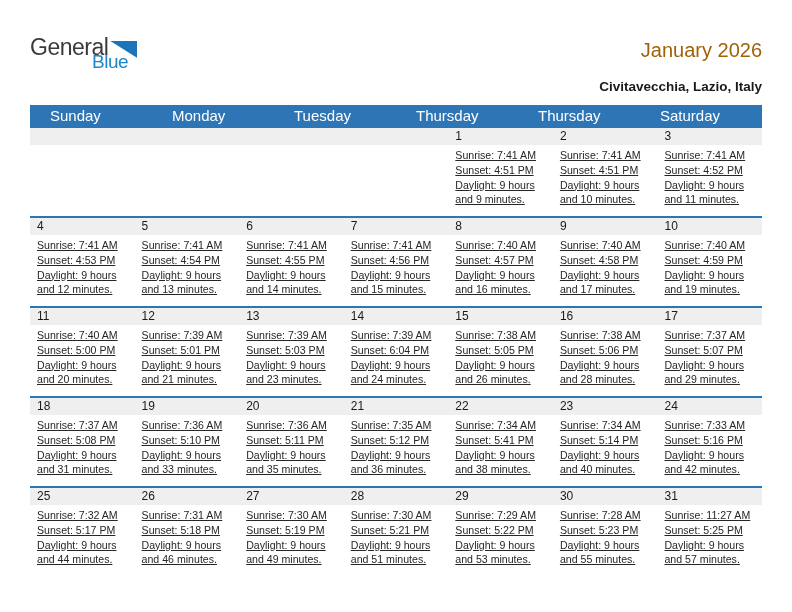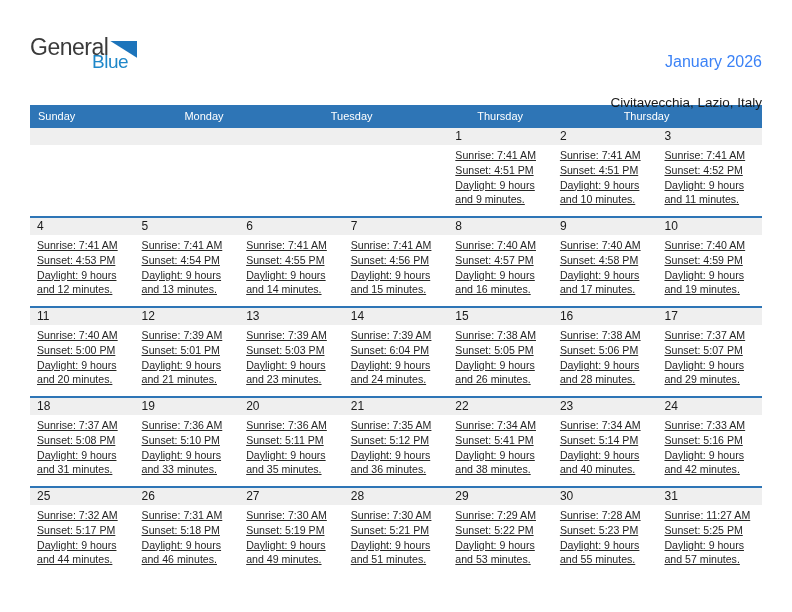--- a/index.html
+++ b/index.html
@@ -28,34 +28,34 @@
     width: 27px; height: 17px;
     background: var(--logo-triangle, #1C74BB);
     clip-path: polygon(0 0, 100% 0, 100% 100%);
     margin-left: 2px; margin-bottom: 1px;
   }
   .logo-line2 {
     font-size: 19px; color: var(--logo-blue, #1E87C9);
     margin-top: -7px; padding-left: 62px; letter-spacing: -0.5px;
   }
   .titles { text-align: right; }
-  .page-title { font-size: 16px; color: #3b82f6; line-height: 1.15; margin-top: 17px; }
-  .page-subtitle { font-size: 13.5px; font-weight: normal; color: #1a1a1a; margin-top: 24px; }
+  .page-title { font-size: 20px; color: #a16207; line-height: 1.15; margin-top: 3px; }
+  .page-subtitle { font-size: 13.5px; font-weight: bold; color: #1a1a1a; margin-top: 17px; }
 
   
   .calendar { margin: 0 30px; }
   .weekday-row {
     display: flex; height: 21px;
     background: var(--header-bg, #2E75B6);
   }
   .weekday {
     flex: 1; box-sizing: border-box;
-    color: #ffffff; font-size: 11px;
+    color: #ffffff; font-size: 15px;
     display: flex; align-items: center;
-    padding-left: 8px;
+    padding-left: 20px;
   }
   .week {
     display: flex; height: 90px;
     border-top: 2px solid var(--row-border, #2E75B6);
     box-sizing: border-box;
   }
   .day-cell { flex: 1; box-sizing: border-box; overflow: hidden; }
   .num-band {
     background: var(--number-band-bg, #EFEFEF);
     height: 17px; line-height: 17px;
@@ -83,20 +83,21 @@
     </div>
   </div>
 
   <div class="calendar">
     <div class="weekday-row">
       <div class="weekday">Sunday</div>
       <div class="weekday">Monday</div>
       <div class="weekday">Tuesday</div>
       <div class="weekday">Thursday</div>
       <div class="weekday">Thursday</div>
+      <div class="weekday">Saturday</div>
     </div>
     <div>
         <div class="week">
           <div class="day-cell">
             <div class="num-band"></div>
           </div>
           <div class="day-cell">
             <div class="num-band"></div>
           </div>
           <div class="day-cell">

